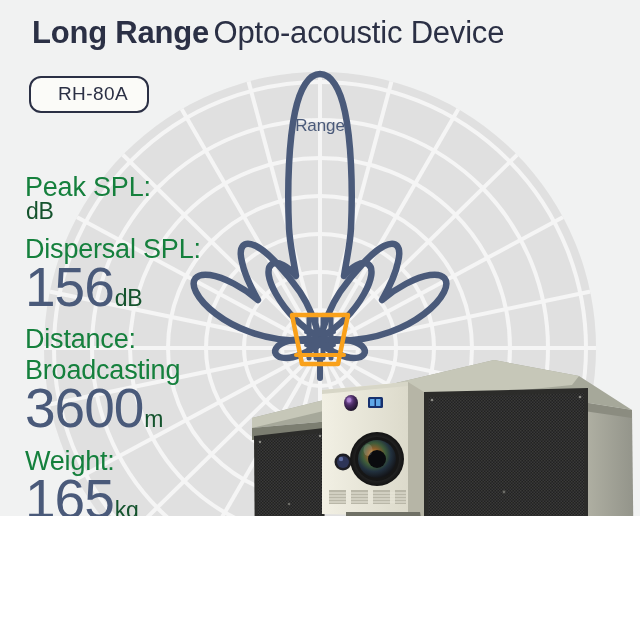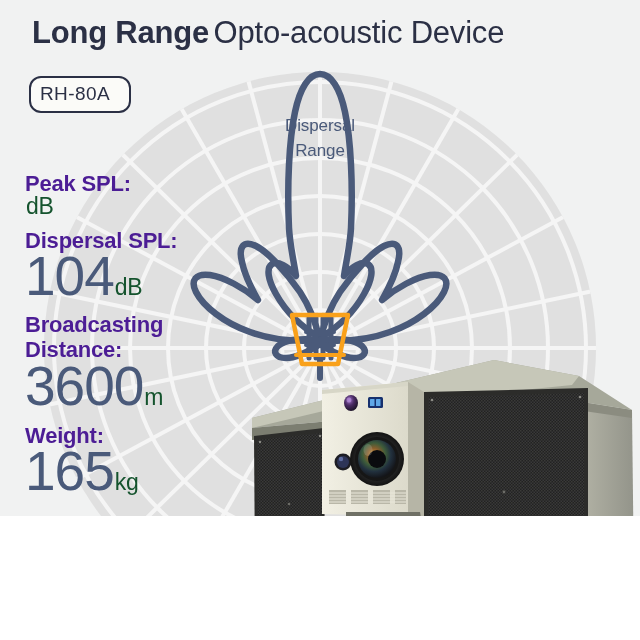--- a/index.html
+++ b/index.html
@@ -42,43 +42,43 @@
   .title-strong { font-weight: 700; }
   .title-light  { font-weight: 400; }
 
   
   .model-badge {
     position: absolute;
     left: 29px;
     top: 76px;
     z-index: 6;
     display: inline-block;
-    padding: 5px 19px 6px 9px;
+    padding: 5px 19px 6px 27px;
     border: 2.5px solid #2b3045;
     border-radius: 12px;
     background: #fbfbf8;
     font-size: 19px;
     font-weight: 400;
     color: #2b3045;
     letter-spacing: 0.4px;
   }
 
   
   .specs {
     position: absolute;
     left: 25px;
     top: 172px;
     z-index: 6;
     width: 250px;
   }
   .spec-item { margin-bottom: 6px; }
   .spec-label {
-    font-size: 22px;
-    font-weight: 700;
-    color: #4c1d95;
+    font-size: 27px;
+    font-weight: 400;
+    color: #15803d;
     line-height: 1.12;
     letter-spacing: -0.2px;
   }
   .spec-value-row {
     display: flex;
     align-items: baseline;
     margin-top: -4px;
   }
   .spec-value {
     font-size: 55px;
@@ -192,28 +192,28 @@
     <div class="spec-item spec-gap-a">
       <div class="spec-label">Peak SPL:</div>
       <div class="spec-value-row">
         <span class="spec-unit">dB</span>
       </div>
     </div>
 
     <div class="spec-item spec-gap-a">
       <div class="spec-label">Dispersal SPL:</div>
       <div class="spec-value-row">
-        <span class="spec-value">104</span>
+        <span class="spec-value">156</span>
         <span class="spec-unit">dB</span>
       </div>
     </div>
 
     <div class="spec-item spec-gap-b">
+      <div class="spec-label">Distance:</div>
       <div class="spec-label">Broadcasting</div>
-      <div class="spec-label">Distance:</div>
       <div class="spec-value-row">
         <span class="spec-value">3600</span>
         <span class="spec-unit">m</span>
       </div>
     </div>
 
     <div class="spec-item">
       <div class="spec-label">Weight:</div>
       <div class="spec-value-row">
         <span class="spec-value">165</span>
@@ -419,17 +419,16 @@
       <path d="M306 332 L334 332" stroke-width="4"></path>
       <path d="M306 345 L334 345" stroke-width="4"></path>
       <path d="M320 358 L320 378" stroke-width="6"></path>
     </g>
 
     <path d="M292 315 L348 315 L338 364 L302 364 Z" fill="none" stroke="#f9a11b" stroke-width="4.5" stroke-linejoin="round"></path>
     <path d="M296 355 L344 355" stroke="#f9a11b" stroke-width="4" stroke-linecap="round"></path>
   </svg>
 
   <div class="dispersal-label">
-    <div>Dispersal</div>
     <div>Range</div>
   </div>
 
 </div>
 
 </body></html>

